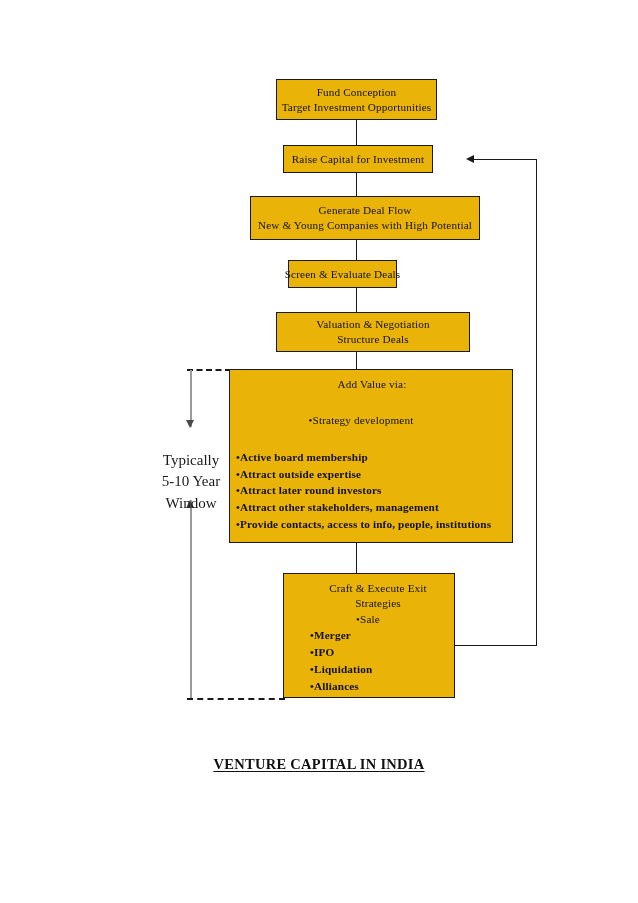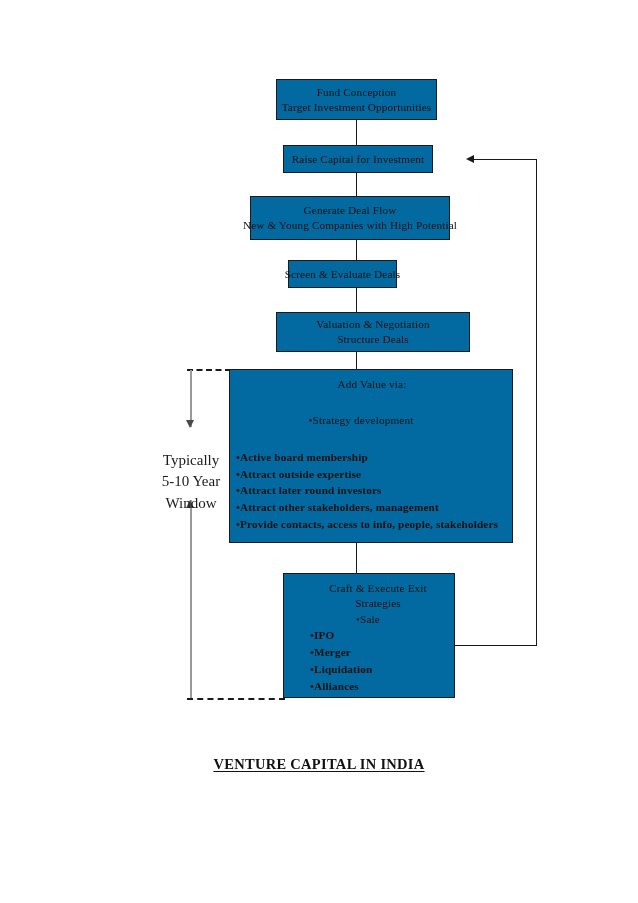--- a/index.html
+++ b/index.html
@@ -21,21 +21,21 @@
     left: 0; top: 0;
     width: 638px;
     height: 903px;
   }
 
   
   .node {
     position: absolute;
     box-sizing: border-box;
     border: 1.6px solid #1a1a1a;
-    background: #0369a1;
+    background: #eab308;
     display: flex;
     flex-direction: column;
     align-items: center;
     justify-content: center;
     text-align: center;
     font-size: 11.2px;
     line-height: 1.32;
     letter-spacing: .15px;
     z-index: 3;
   }
@@ -191,21 +191,21 @@
 
   <div class="node" id="box-fund" style="left:276px; top:79px; width:161px; height:41px;">
     <span class="line">Fund Conception</span>
     <span class="line">Target Investment Opportunities</span>
   </div>
 
   <div class="node" id="box-raise" style="left:283px; top:145px; width:150px; height:28px;">
     <span class="line">Raise Capital for Investment</span>
   </div>
 
-  <div class="node" id="box-dealflow" style="left:250px; top:196px; width:200px; height:44px;">
+  <div class="node" id="box-dealflow" style="left:250px; top:196px; width:230px; height:44px;">
     <span class="line">Generate Deal Flow</span>
     <span class="line">New &amp; Young Companies with High Potential</span>
   </div>
 
   <div class="node" id="box-screen" style="left:288px; top:260px; width:109px; height:28px;">
     <span class="line">Screen &amp; Evaluate Deals</span>
   </div>
 
   <div class="node" id="box-valuation" style="left:276px; top:312px; width:194px; height:40px;align-items:center;">
     <span class="line">Valuation &amp; Negotiation</span>
@@ -213,30 +213,30 @@
   </div>
 
   <div class="node listbox" id="box-addvalue" style="left:229px; top:369px; width:284px; height:174px;gap:20px;">
     <span class="heading">Add Value via:</span>
     <span class="first-item"><span class="bullet">•</span><span>Strategy development</span></span>
     <ul>
       <li><span class="bullet">•</span><span>Active board membership</span></li>
       <li><span class="bullet">•</span><span>Attract outside expertise</span></li>
       <li><span class="bullet">•</span><span>Attract later round investors</span></li>
       <li><span class="bullet">•</span><span>Attract other stakeholders, management</span></li>
-      <li><span class="bullet">•</span><span>Provide contacts, access to info, people, stakeholders</span></li>
+      <li><span class="bullet">•</span><span>Provide contacts, access to info, people, institutions</span></li>
     </ul>
   </div>
 
   <div class="node listbox" id="box-exit" style="left:283px; top:573px; width:172px; height:125px;">
     <span class="heading">Craft &amp; Execute Exit Strategies</span>
     <span class="first-item"><span class="bullet">•</span><span>Sale</span></span>
     <ul>
+      <li><span class="bullet">•</span><span>Merger</span></li>
       <li><span class="bullet">•</span><span>IPO</span></li>
-      <li><span class="bullet">•</span><span>Merger</span></li>
       <li><span class="bullet">•</span><span>Liquidation</span></li>
       <li><span class="bullet">•</span><span>Alliances</span></li>
     </ul>
   </div>
 
   <div id="caption" style="top:756px;">
     <span>VENTURE CAPITAL IN INDIA</span>
   </div>
 
 </div>

